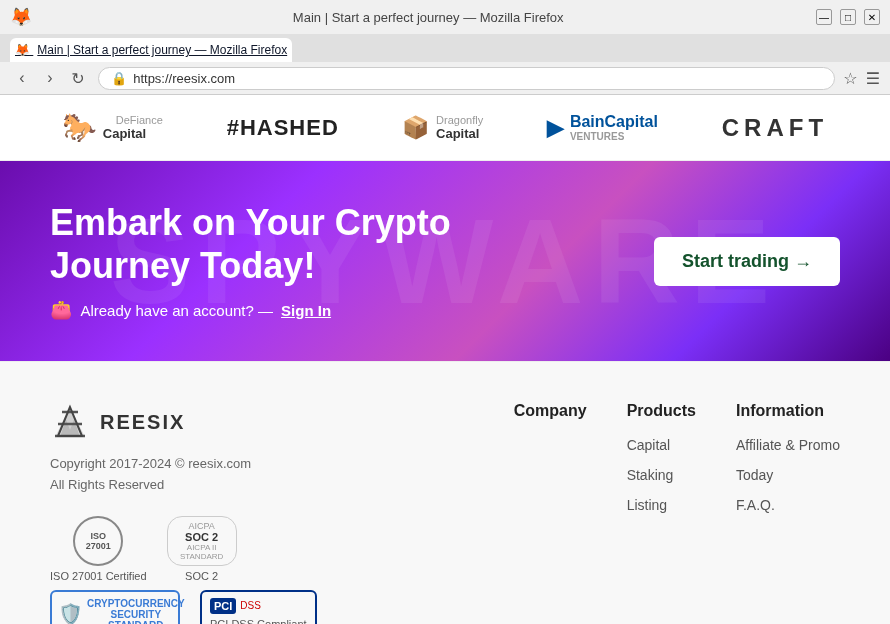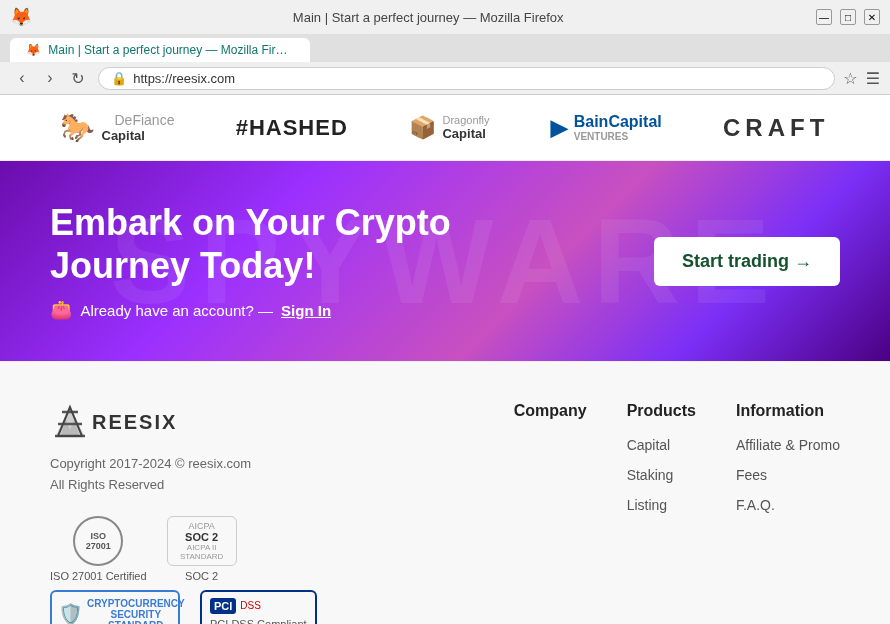--- a/index.html
+++ b/index.html
@@ -24,27 +24,28 @@
     }
     .tab-bar {
       background: #e0e0e0;
       padding: 4px 10px 0;
       display: flex;
       align-items: flex-end;
     }
     .tab {
       background: #fff;
       border-radius: 6px 6px 0 0;
-      padding: 5px 16px;
+      padding: 5px 5px;
       font-size: 12px;
-      color: #0f766e;
+      color: #0f172a;
       max-width: 300px;
       white-space: nowrap;
       overflow: hidden;
       text-overflow: ellipsis;
+      text-decoration: underline;
     }
     .address-bar {
       display: flex;
       align-items: center;
       padding: 4px 10px;
       gap: 8px;
     }
     .nav-controls {
       display: flex;
       gap: 4px;
@@ -176,21 +177,21 @@
       display: flex;
       gap: 40px;
       border-top: 1px solid #eee;
     }
     .footer-left {
       flex: 0 0 280px;
     }
     .footer-logo {
       display: flex;
       align-items: center;
-      gap: 2px;
+      gap: 10px;
       margin-bottom: 12px;
     }
     .footer-logo-text {
       font-size: 20px;
       font-weight: bold;
       color: #333;
       letter-spacing: 2px;
     }
     .footer-copy {
       font-size: 13px;
@@ -331,21 +332,21 @@
   </div>
 </div>
 
 <div class="page-content">
 
   <div class="investors-bar">
 
     <div class="investor-logo">
       <span style="font-size:28px;">🐎</span>
       <div>
-        <div style="font-size:14px;color:#999;font-weight:normal;margin-left:13px;">DeFiance</div>
+        <div style="font-size:11px;color:#999;font-weight:normal;margin-left:13px;">DeFiance</div>
         <div style="font-size:13px;font-weight:bold;color:#333;">Capital</div>
       </div>
     </div>
 
     <div class="investor-logo">
       <span style="font-size:22px;font-weight:900;color:#222;letter-spacing:1px;">#HASHED</span>
     </div>
 
     <div class="investor-logo">
       <span style="font-size:22px;color:#555;">📦</span>
@@ -401,21 +402,21 @@
       </div>
 
       <div class="cert-badges">
 
         <div class="cert-badge">
           <div class="badge-icon" style="width:50px;height:50px;border:2px solid #888;border-radius:50%;display:flex;align-items:center;justify-content:center;font-size:9px;font-weight:bold;color:#555;text-align:center;margin:0 auto 4px;">ISO<br>27001</div>
           <div class="badge-label">ISO 27001 Certified</div>
         </div>
 
         <div class="cert-badge">
-          <div style="border:1px solid #ccc;border-radius:6px;padding:4px 6px;font-size:10px;color:#555;text-align:center;width:70px;">
+          <div style="border:1px solid #ccc;border-radius:15px;padding:4px 6px;font-size:10px;color:#555;text-align:center;width:70px;">
             <div style="font-size:9px;color:#999;">AICPA</div>
             <div style="font-weight:bold;color:#333;font-size:11px;">SOC 2</div>
             <div style="font-size:8px;color:#999;">AICPA II</div>
             <div style="font-size:8px;color:#999;">STANDARD</div>
           </div>
           <div class="badge-label" style="margin-top:4px;font-size:11px;color:#555;">SOC 2</div>
         </div>
       </div>
 
       <div class="security-badges">
@@ -452,20 +453,20 @@
           <li><a href="#">Capital</a></li>
           <li><a href="#">Staking</a></li>
           <li><a href="#">Listing</a></li>
         </ul>
       </div>
 
       <div class="footer-col">
         <h4>Information</h4>
         <ul>
           <li><a href="#">Affiliate &amp; Promo</a></li>
-          <li><a href="#">Fees</a></li>
+          <li><a href="#">Today</a></li>
           <li><a href="#">F.A.Q.</a></li>
         </ul>
       </div>
     </div>
   </div>
 
 </div>
 
 </body></html>

